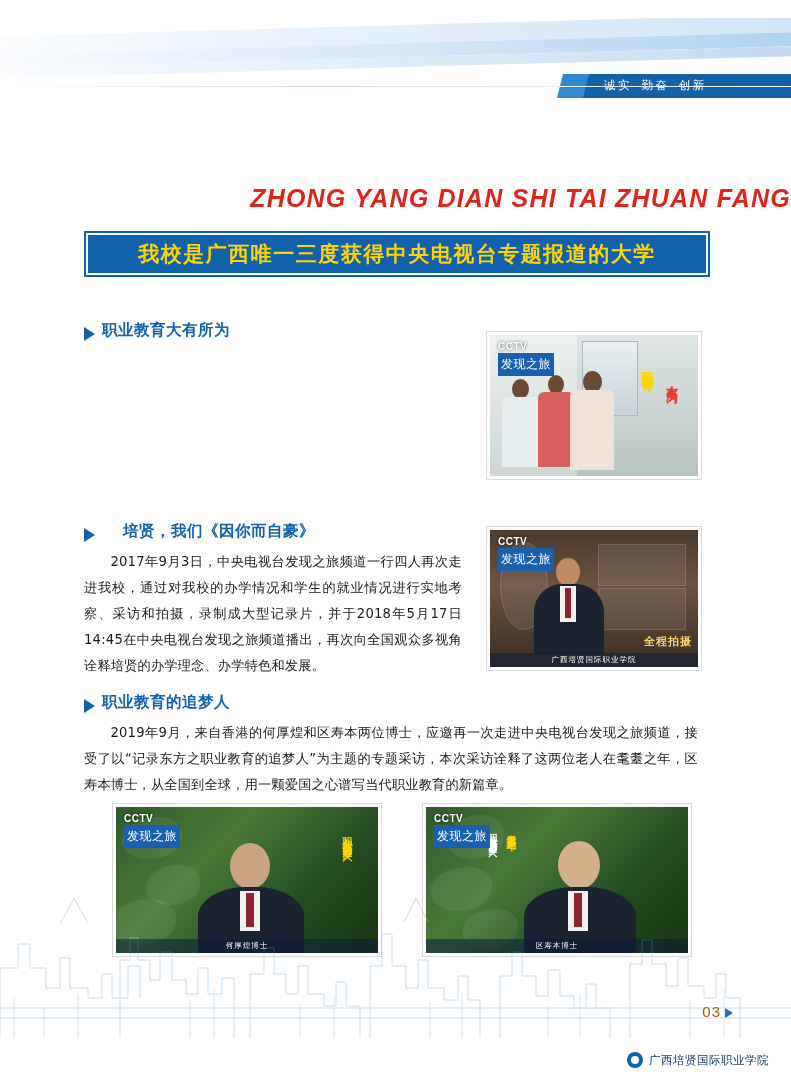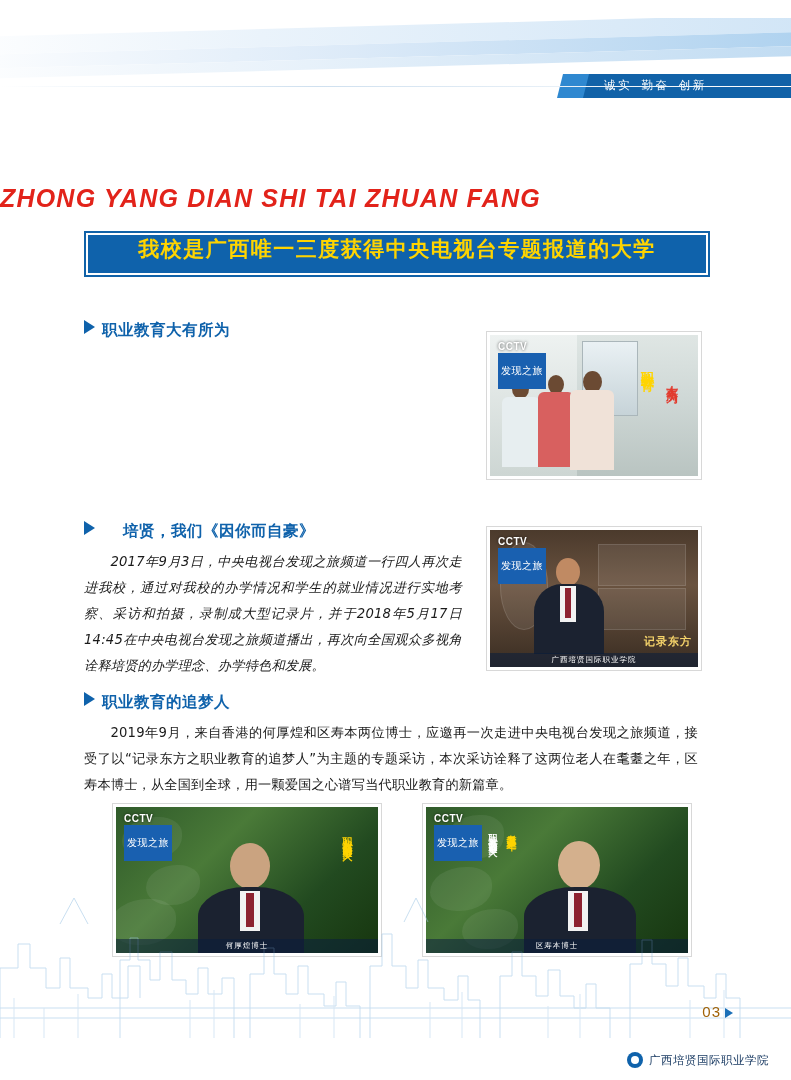--- a/index.html
+++ b/index.html
@@ -90,21 +90,21 @@
     font-weight: bold;
     font-size: 45px;
     letter-spacing: 3px;
     color: #e2231a;
   }
   .title-pinyin {
     position: absolute;
     top: 184px;
     left: 0;
     width: 791px;
-    text-align: left;
+    text-align: right;
     font-family: "Liberation Sans", sans-serif;
     font-weight: bold;
     font-style: italic;
     font-size: 25px;
     letter-spacing: 1.2px;
     color: #e2231a;
   }
 
   
   .banner-wrap {
@@ -118,37 +118,37 @@
     position: absolute;
     inset: 0;
     border: 2px solid #1162a8;
   }
   .banner-inner {
     position: absolute;
     top: 4px; left: 4px;
     right: 4px; bottom: 4px;
     background: #0f62ab;
     display: flex;
-    align-items: flex-start;
+    align-items: center;
     justify-content: center;
   }
   .banner-text {
     color: #ffd400;
     font-family: "DejaVu Sans", sans-serif;
     font-weight: bold;
     font-size: 21px;
     letter-spacing: 1.5px;
     white-space: nowrap;
   }
 
   
   .sec-head {
     position: absolute;
     display: flex;
-    align-items: flex-start;
+    align-items: flex-end;
     gap: 7px;
   }
   .tri {
     width: 0; height: 0;
     border-left: 11px solid #0f62ab;
     border-top: 7px solid transparent;
     border-bottom: 7px solid transparent;
   }
   .sec-title {
     font-family: "DejaVu Sans", sans-serif;
@@ -187,22 +187,22 @@
     font-size: 10px;
     letter-spacing: .5px;
     text-shadow: 0 0 3px rgba(0,0,0,.7);
   }
   .cctv-sub {
     position: absolute;
     top: 18px; left: 8px;
     z-index: 5;
     background: #1960b0;
     color: #fff;
-    font-size: 10px;
-    padding: 11px 3px;
+    font-size: 12px;
+    padding: 3px 3px;
     letter-spacing: .5px;
     font-family: "DejaVu Sans", sans-serif;
   }
   .vbar {
     position: absolute;
     z-index: 4;
     writing-mode: vertical-rl;
     font-family: "DejaVu Sans", sans-serif;
     font-weight: bold;
     letter-spacing: 2px;
@@ -346,34 +346,34 @@
     <div class="cctv-logo">CCTV</div>
     <div class="cctv-sub">发现之旅</div>
     <div class="vbar" style="right:42px; top:26px; font-size:13px; color:#ffd400;">职业教育</div>
     <div class="vbar" style="right:18px; top:40px; font-size:12px; color:#e23b2e;">大有所为</div>
   </div>
 
   <div class="sec-head" style="top:521px; left:84px;gap:28px;">
     <span class="tri"></span>
     <span class="sec-title">培贤，我们《因你而自豪》</span>
   </div>
-  <div class="para" style="top:549px; left:84px; width:378px;font-style:italic;">2017年9月3日，中央电视台发现之旅频道一行四人再次走进我校，通过对我校的办学情况和学生的就业情况进行实地考察、采访和拍摄，录制成大型记录片，并于2018年5月17日14:45在中央电视台发现之旅频道播出，再次向全国观众多视角诠释培贤的办学理念、办学特色和发展。</div>
+  <div class="para" style="top:549px; left:84px; width:378px;">2017年9月3日，中央电视台发现之旅频道一行四人再次走进我校，通过对我校的办学情况和学生的就业情况进行实地考察、采访和拍摄，录制成大型记录片，并于2018年5月17日14:45在中央电视台发现之旅频道播出，再次向全国观众多视角诠释培贤的办学理念、办学特色和发展。</div>
 
   <div class="shot" style="top:527px; left:487px; width:208px; height:137px; border:3px solid #ffffff; box-shadow:0 0 0 1px #d8d8d8;">
     <div class="img2-bg"></div>
     <div class="shelf" style="left:108px; top:14px; width:86px; height:40px;"></div>
     <div class="shelf" style="left:108px; top:58px; width:86px; height:40px;"></div>
     <div class="shelf" style="left:10px; top:12px; width:46px; height:86px; border-radius:50%;"></div>
     <div class="p-head" style="left:66px; top:28px; width:24px; height:28px; background:#c08a63;"></div>
     <div class="suit" style="left:44px; top:54px; width:70px; height:70px;"></div>
     <div class="shirt" style="left:70px; top:56px; width:16px; height:36px;"></div>
     <div class="tie" style="left:75px; top:58px; width:6px; height:30px;"></div>
     <div class="cctv-logo">CCTV</div>
     <div class="cctv-sub">发现之旅</div>
-    <div class="img2-logo">记录东方</div>
+    <div class="img2-logo">全程拍摄</div>
     <div class="caption-strip">广西培贤国际职业学院</div>
   </div>
 
   <div class="sec-head" style="top:692px; left:84px;">
     <span class="tri"></span>
     <span class="sec-title">职业教育的追梦人</span>
   </div>
   <div class="para" style="top:720px; left:84px; width:614px;">2019年9月，来自香港的何厚煌和区寿本两位博士，应邀再一次走进中央电视台发现之旅频道，接受了以“记录东方之职业教育的追梦人”为主题的专题采访，本次采访诠释了这两位老人在耄耋之年，区寿本博士，从全国到全球，用一颗爱国之心谱写当代职业教育的新篇章。</div>
 
   <div class="shot" style="top:804px; left:113px; width:262px; height:146px; border:3px solid #ffffff; box-shadow:0 0 0 1px #d8d8d8;">

